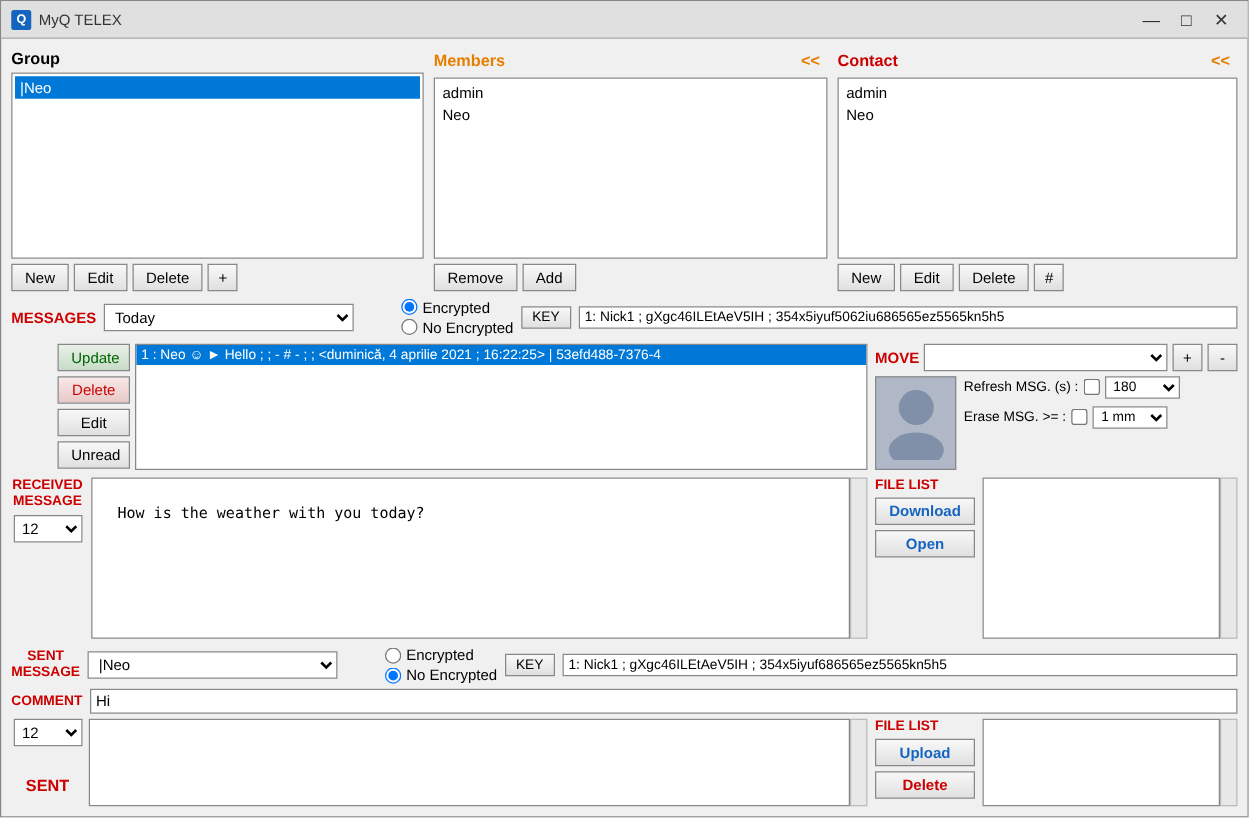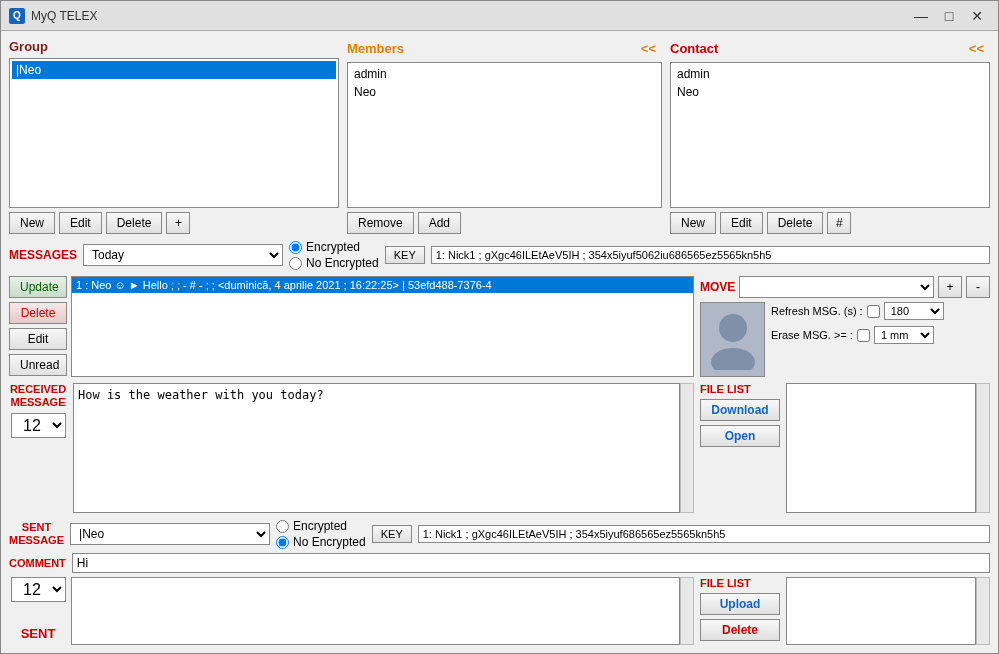--- a/index.html
+++ b/index.html
@@ -81,21 +81,21 @@
     }
     .panel {
       display: flex;
       flex-direction: column;
       gap: 4px;
     }
     .panel-title {
       font-weight: bold;
       font-size: 13px;
     }
-    .panel-title.blue { color: #7f1d1d; }
+    .panel-title.blue { color: #000000; }
     .panel-title.orange { color: #e67e00; }
     .panel-title.red { color: #cc0000; }
 
     .listbox {
       border: 1px solid #888;
       background: white;
       flex: 1;
       overflow-y: auto;
       padding: 2px;
     }
@@ -142,20 +142,21 @@
       padding: 2px 4px;
       border: 1px solid #888;
       background: white;
       font-size: 12px;
     }
 
     .radio-group {
       display: flex;
       flex-direction: column;
       gap: 2px;
+      margin-left: 32px;
     }
     .radio-row {
       display: flex;
       align-items: center;
       gap: 4px;
     }
 
     .key-btn {
       padding: 2px 8px;
       border: 1px solid #888;
@@ -221,22 +222,21 @@
       color: #cc0000;
       font-size: 11px;
       text-align: center;
       line-height: 1.2;
     }
     .num-select {
       width: 55px;
       padding: 2px 2px;
       border: 1px solid #888;
       background: white;
-      font-size: 16px;
-      text-align: center;
+      font-size: 12px;
     }
     .avatar {
       width: 65px;
       height: 75px;
       background: #b0b8c8;
       border: 1px solid #888;
       display: flex;
       align-items: center;
       justify-content: center;
     }
@@ -319,21 +319,21 @@
       font-weight: bold;
       color: #cc0000;
       font-size: 13px;
       text-align: center;
       margin-top: 20px;
     }
     .msg-textarea {
       flex: 1;
       border: 1px solid #888;
       background: white;
-      padding: 4px;
+      padding: 20px;
       font-size: 12px;
       resize: none;
       overflow-y: auto;
     }
     .vert-scrollbar {
       width: 14px;
       border: 1px solid #bbb;
       background: #e8e8e8;
     }
 
@@ -423,21 +423,21 @@
           <input type="radio" name="msg_enc" style="">
           <span>No Encrypted</span>
         </label>
       </div>
       <button class="key-btn">KEY</button>
       <div class="encryption-box">1: Nick1 ; gXgc46ILEtAeV5IH ; 354x5iyuf5062iu686565ez5565kn5h5</div>
     </div>
 
     <div style="display:flex; gap:6px;">
 
-      <div style="display:flex; gap:4px; flex:1;">
+      <div style="display:flex; gap:4px; flex:1;margin-left:37px;">
         <div class="messages-actions">
           <button class="btn" style="background:linear-gradient(to bottom,#e8f0e8,#c8dcc8); color:#006600; border-color:#888;">Update</button>
           <button class="btn" style="background:linear-gradient(to bottom,#f8e8e8,#e8c8c8); color:#cc0000; border-color:#888;">Delete</button>
           <button class="btn">Edit</button>
           <button class="btn">Unread</button>
         </div>
         <div style="flex:1; display:flex; flex-direction:column;">
           <div class="messages-list" style="height:60px;">
             <div class="msg-item selected">1 : Neo ☺ ► Hello ; ; - # - ; ; &lt;duminică, 4 aprilie 2021 ; 16:22:25&gt; | 53efd488-7376-4</div>
           </div>

